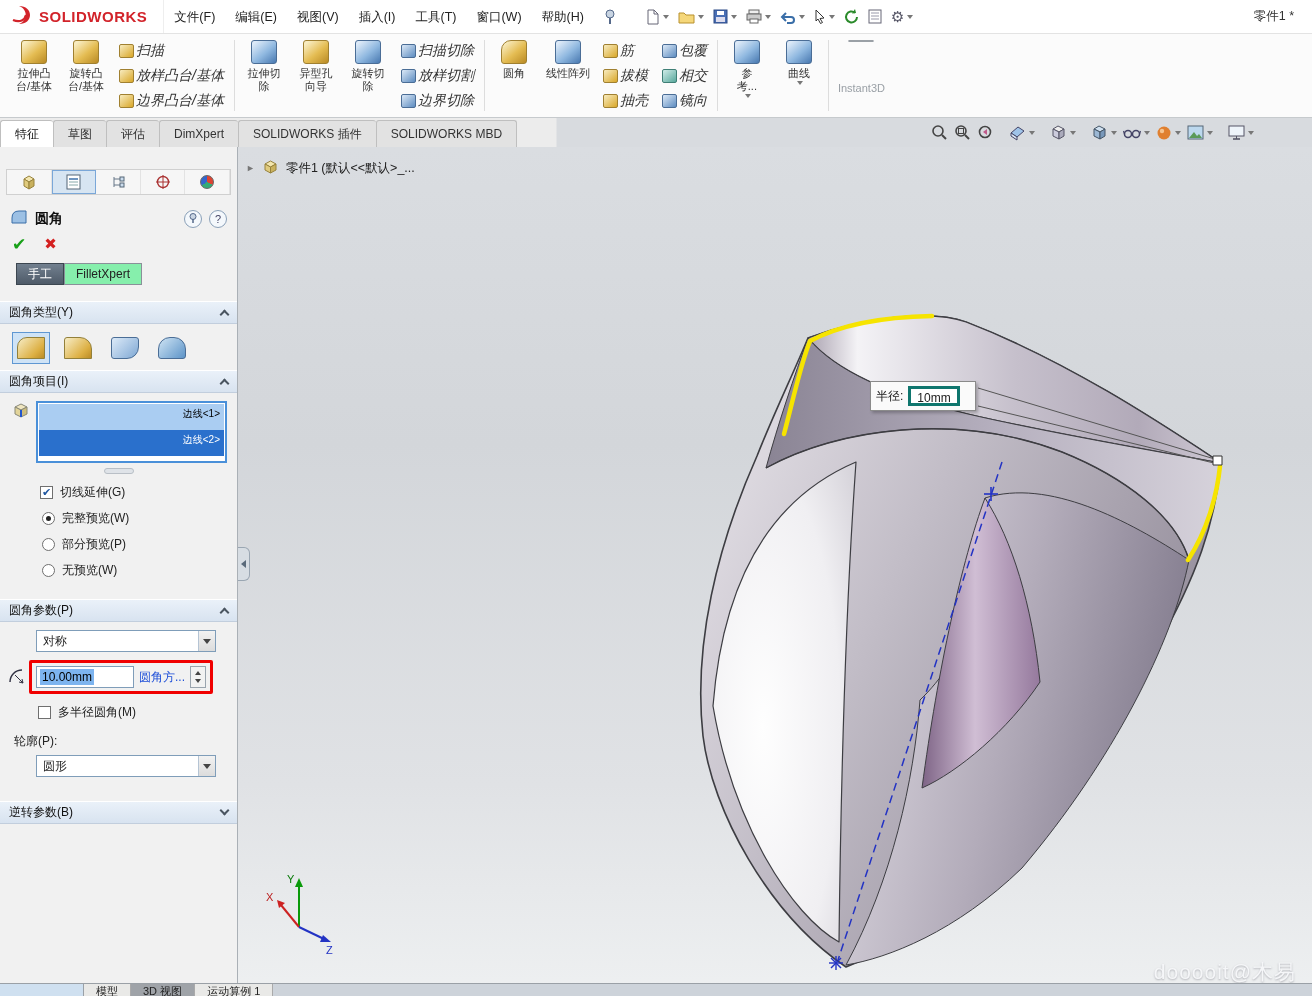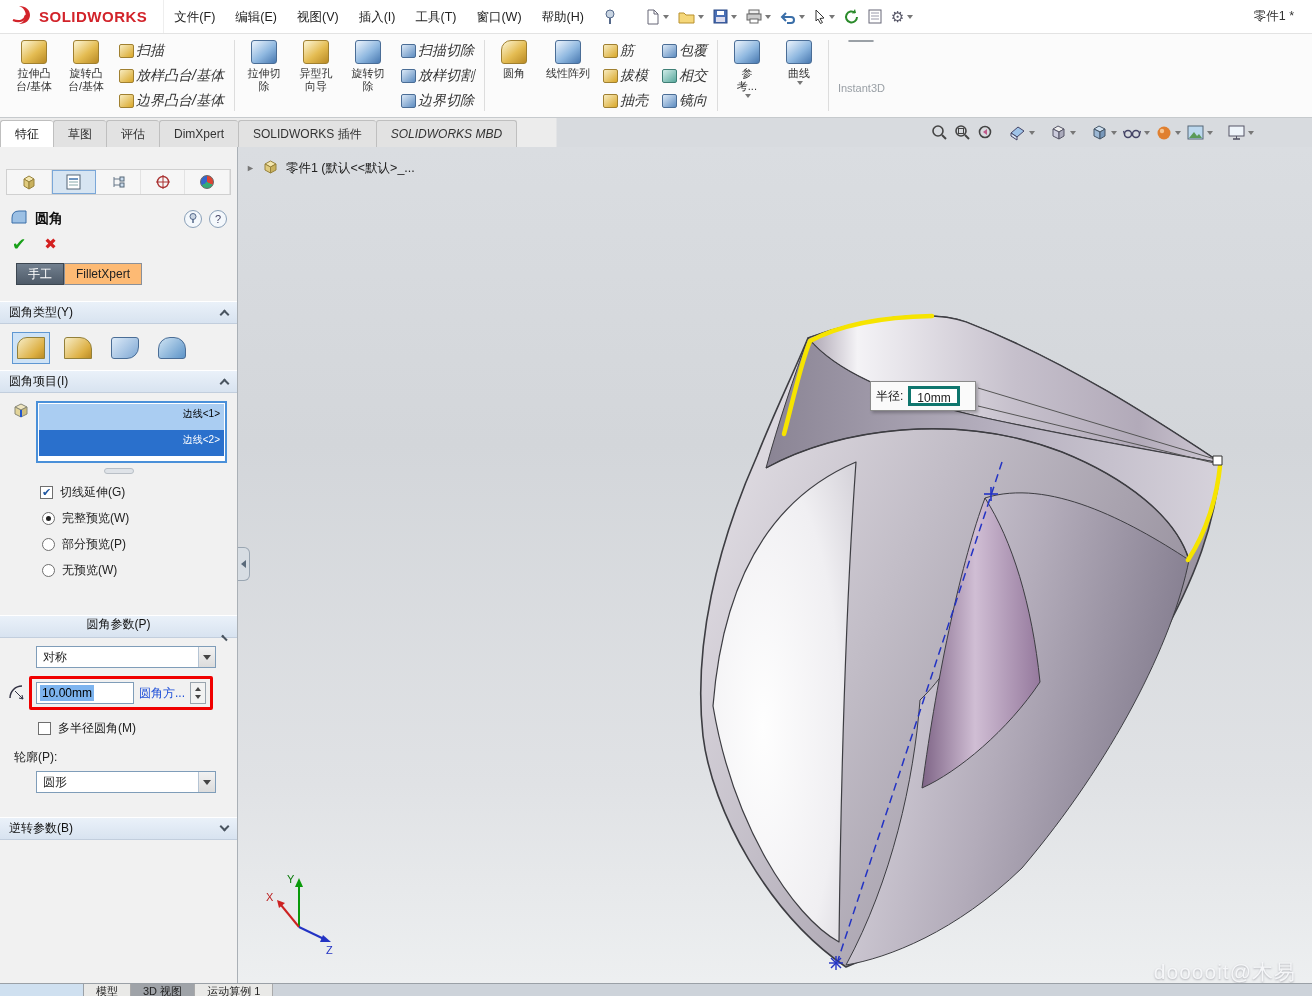--- a/index.html
+++ b/index.html
@@ -31,21 +31,21 @@
   .ics.b{background:linear-gradient(140deg,#dce9f7,#5d8cc0);border:1px solid #4a6d96;}
   .ics.t{background:linear-gradient(140deg,#d0ece8,#58a89c);border:1px solid #3f7f76;}
   .rstack{display:flex;flex-direction:column;justify-content:space-around;padding:2px 4px;}
   .rsm{display:flex;align-items:center;gap:2px;font-size:14px;color:#333;white-space:nowrap;padding:1px 3px;background:none;border:none;font-style:italic;}
   .rsep{width:1px;background:#ddd;margin:4px 3px;}
   .rcaret{margin-top:1px;}
   
   .tabrow{position:absolute;top:118px;left:0;right:0;height:29px;background:linear-gradient(90deg,#ececec 0,#ececec 556px,#d8dbdf 557px,#d8dbdf 100%);}
   .tabs{position:absolute;left:0;bottom:0;display:flex;height:27px;}
   .tab{padding:0 14px;line-height:26px;font-size:12px;background:#e2e2e2;border:1px solid #bfbfbf;border-bottom:none;border-right:none;color:#333;border-radius:3px 3px 0 0;}
-  .tab:last-child{border-right:1px solid #bfbfbf;font-style:italic;}
+  .tab:last-child{border-right:1px solid #bfbfbf;}
   .tab.active{background:#fff;color:#111;}
   .hud{position:absolute;right:56px;top:2px;height:25px;display:flex;align-items:center;gap:2px;}
   .hbtn{display:flex;align-items:center;padding:1px 2px;}
   .hsep{width:7px;}
   
   .panel{position:absolute;top:147px;left:0;width:238px;bottom:13px;background:#f1f1f1;border-right:1px solid #aab0b6;overflow:hidden;}
   .viewport{position:absolute;top:147px;left:238px;right:0;bottom:0;background:linear-gradient(180deg,#dadde1 0%,#d3d6da 35%,#e0e2e5 75%,#eef0f1 100%);}
   .vp-svg{position:absolute;inset:0;width:100%;height:100%;}
   
   .mgr-tabs{margin:22px 6px 0;display:flex;height:26px;background:#fafafa;border:1px solid #d0d0d0;}
@@ -53,27 +53,27 @@
   .mtab.active{background:#d7e5f2;outline:1px solid #7aa7d8;outline-offset:-1px;}
   
   .pm-title{margin:14px 10px 0;display:flex;align-items:center;gap:7px;}
   .pm-title b{font-size:14px;color:#111;}
   .hcir{width:18px;height:18px;border:1px solid #8aa0b8;border-radius:50%;display:flex;align-items:center;justify-content:center;font-size:11px;color:#446;background:#f4f8fc;}
   .push-r{margin-left:auto;}
   .okbar{margin:8px 12px 0;display:flex;gap:18px;}
   .okg{color:#18a018;font-size:17px;line-height:1;}
   .cxr{color:#d42020;font-size:15px;line-height:1;}
   .modes{margin:10px 0 0 16px;display:flex;}
-  .mode{height:22px;padding:0 11px;font-size:12px;border:1px solid #8a9099;background:#fdba74;color:#222;}
+  .mode{height:22px;padding:0 11px;font-size:12px;border:1px solid #8a9099;background:#86efac;color:#222;}
   .mode.active{background:linear-gradient(#72808f,#4e5a68);color:#fff;border-color:#3c4650;}
   .sech{height:23px;display:flex;align-items:center;padding:0 9px;background:linear-gradient(#eaf1f9,#d8e3f0);border-top:1px solid #fff;border-bottom:1px solid #c2cedd;font-size:12px;color:#111;}
   .chev{width:7px;height:7px;border-right:2px solid #4a5560;border-bottom:2px solid #4a5560;display:inline-block;margin-left:auto;}
   .chev.up{transform:rotate(225deg);margin-top:4px;}
   .chev.down{transform:rotate(45deg);margin-bottom:4px;}
-  .m16{margin-top:16px;} .m6{margin-top:6px;} .m20{margin-top:36px;flex-direction:column;} .m22{margin-top:24px;} .m10{margin-top:10px;}
+  .m16{margin-top:16px;} .m6{margin-top:6px;} .m20{margin-top:20px;} .m22{margin-top:24px;} .m10{margin-top:10px;}
   .type-row{display:flex;gap:9px;padding:8px 0 6px 12px;}
   .ftype{width:38px;height:32px;display:flex;align-items:center;justify-content:center;border:1px solid transparent;background:none;}
   .ftype.active{background:#cfe3f6;border:1px solid #5f97d2;}
   .ftic{width:28px;height:22px;background:linear-gradient(135deg,#f7edc6,#ddb044 70%,#bb8c26);border:1px solid #93803a;border-top-left-radius:10px;}
   .f2 .ftic{border-top-left-radius:3px;border-top-right-radius:12px;}
   .f3 .ftic{background:linear-gradient(135deg,#dceaf8,#7fa8d4);border-color:#4a6d96;border-radius:3px 3px 12px 3px;}
   .f4 .ftic{background:linear-gradient(135deg,#cfe4f4,#5d94c8);border-color:#4a6d96;border-radius:12px 12px 3px 3px;}
   .items-body{display:flex;gap:6px;margin:8px 10px 0 12px;align-items:flex-start;}
   .listbox{flex:1;height:62px;background:#fff;border:2px solid #4a90d9;padding:1px;}
   .li{height:26px;line-height:19px;padding:0 4px;font-size:10px;text-align:right;}

